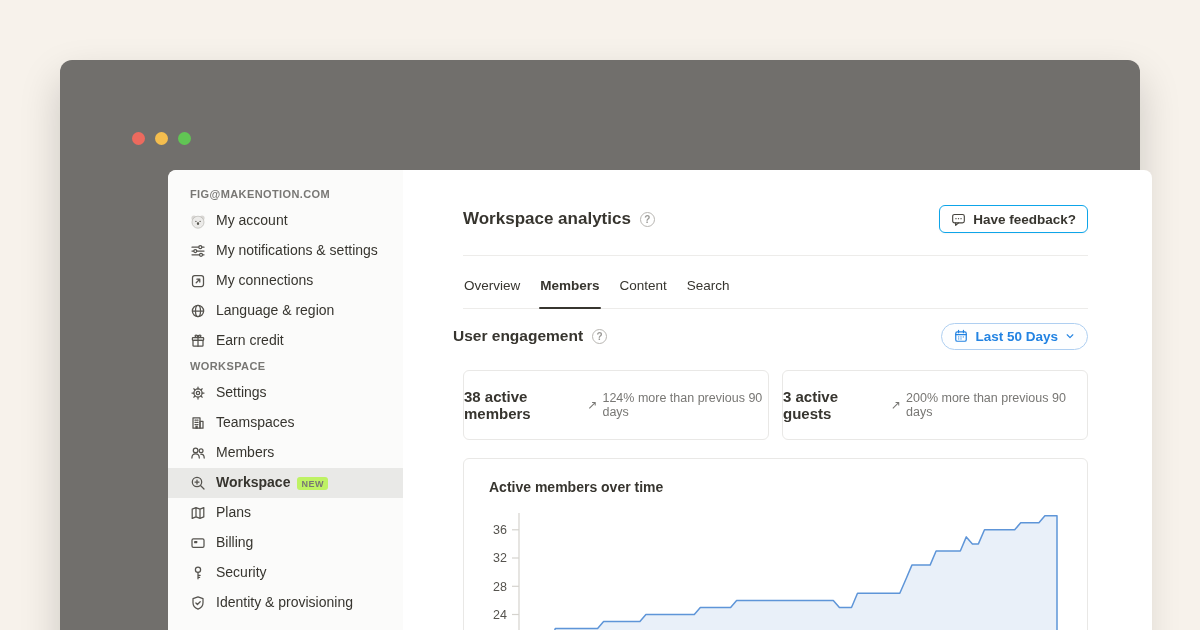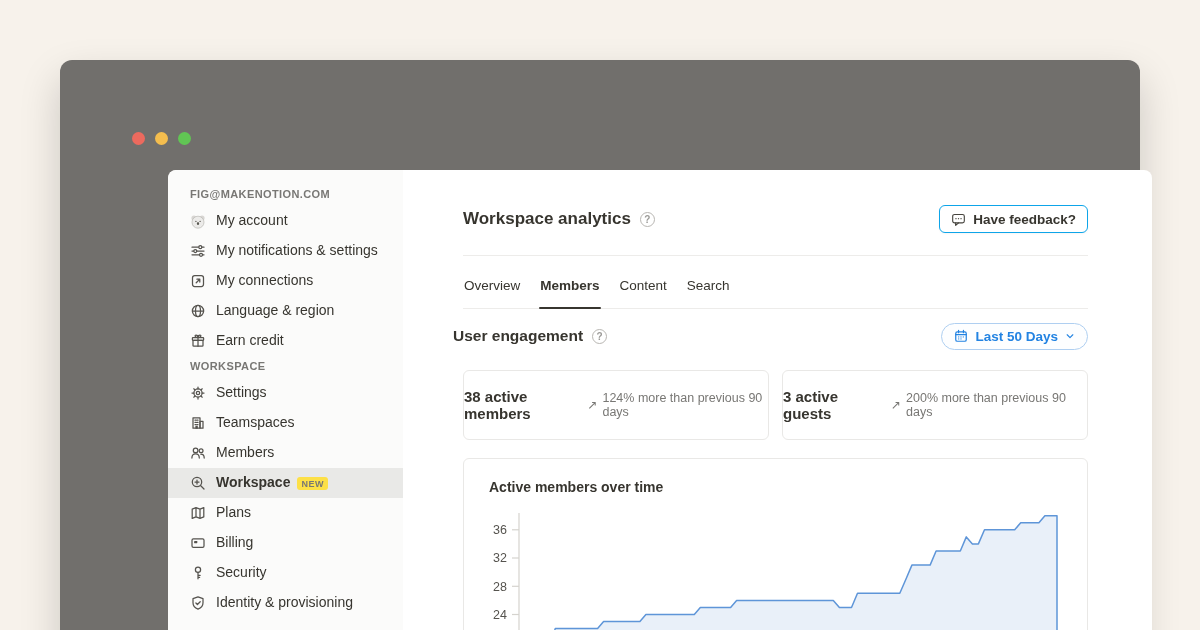--- a/index.html
+++ b/index.html
@@ -36,21 +36,21 @@
   .side-row {
     display: flex; align-items: center; gap: 10px;
     min-height: 30px; padding: 3px 12px 3px 22px; cursor: pointer;
   }
   .side-row.active { background: #E9E9E7; }
   .side-row.active .side-label { font-weight: 700; }
   .side-row svg { flex: 0 0 16px; }
   .side-label { font-size: 14px; line-height: 1.42; color: #37352F; max-width: 162px; }
   .badge {
     font-size: 9px; font-weight: 600; letter-spacing: .5px; color: #787774;
-    background: #fde047; border-radius: 3px; padding: 2px 4px 1px; margin-left: 7px;
+    background: #bef264; border-radius: 3px; padding: 2px 4px 1px; margin-left: 7px;
     white-space: nowrap;
   }
   .label-wrap { display: flex; align-items: center; }
   
   .main { flex: 1; position: relative; padding: 0 64px 0 60px; }
   .header-row {
     position: absolute; left: 60px; right: 64px; top: 34px; height: 30px;
     display: flex; align-items: center; justify-content: space-between;
   }
   .page-title { font-size: 17px; font-weight: 700; color: #37352F; display: flex; align-items: center; gap: 9px; }

